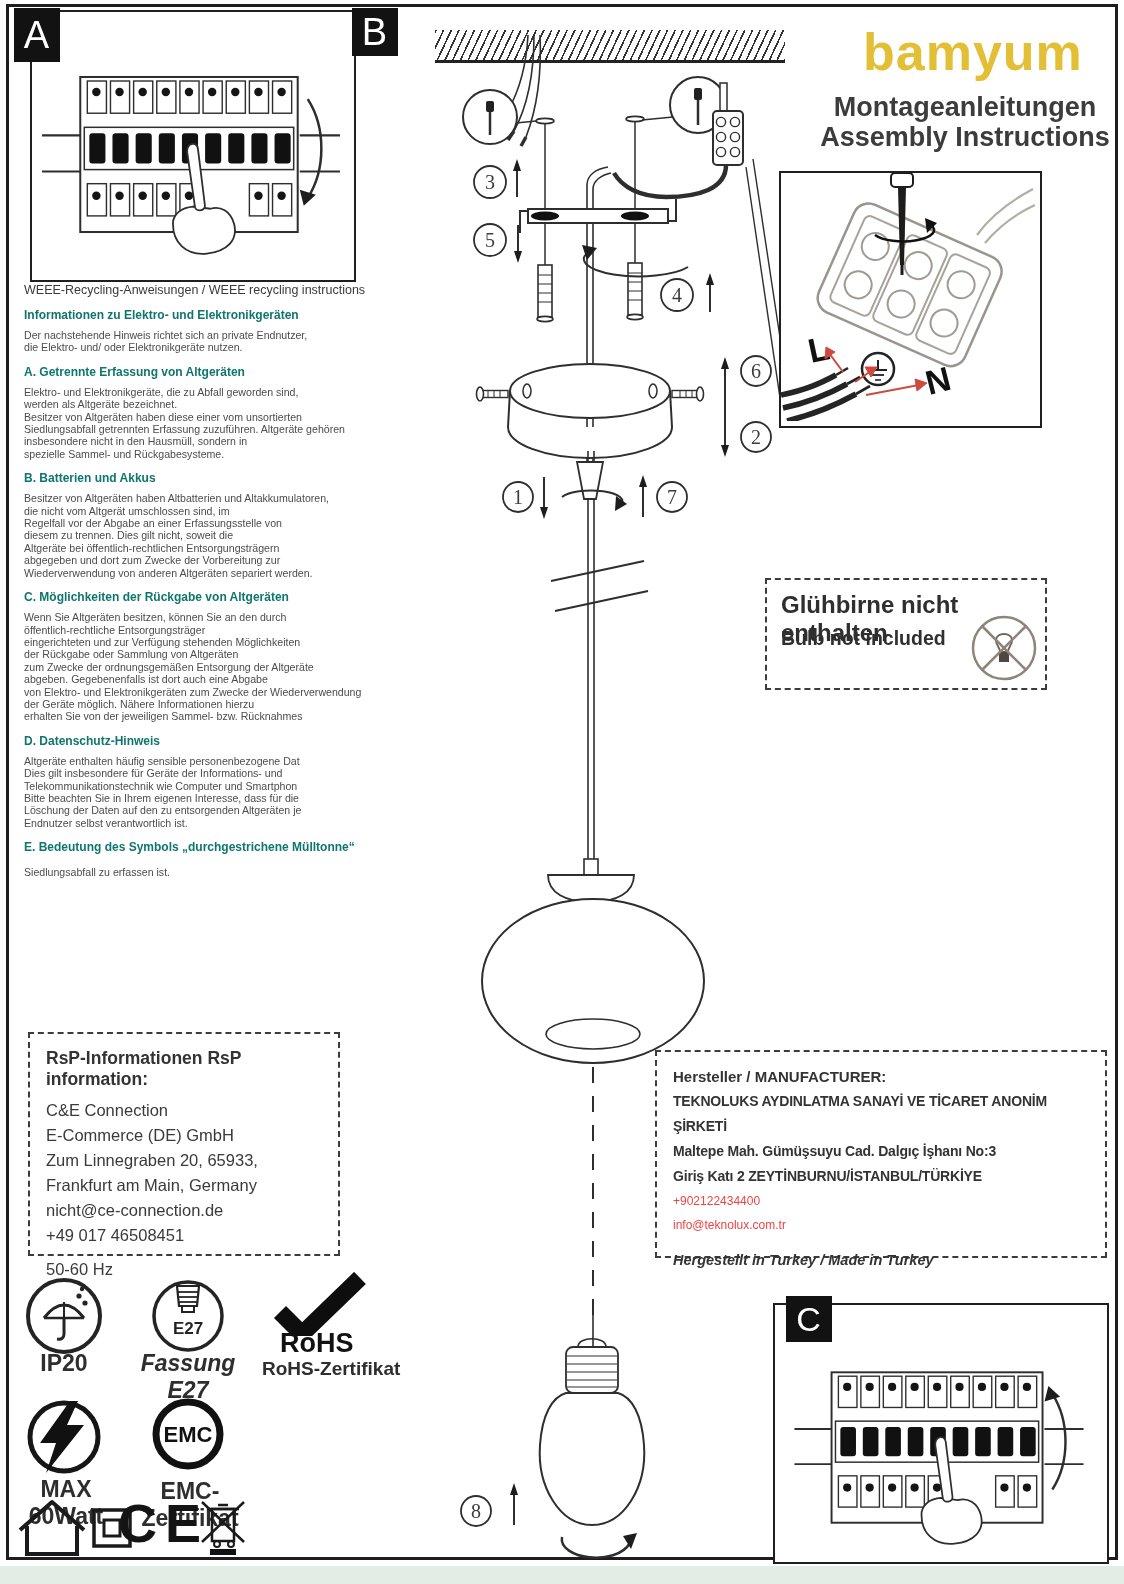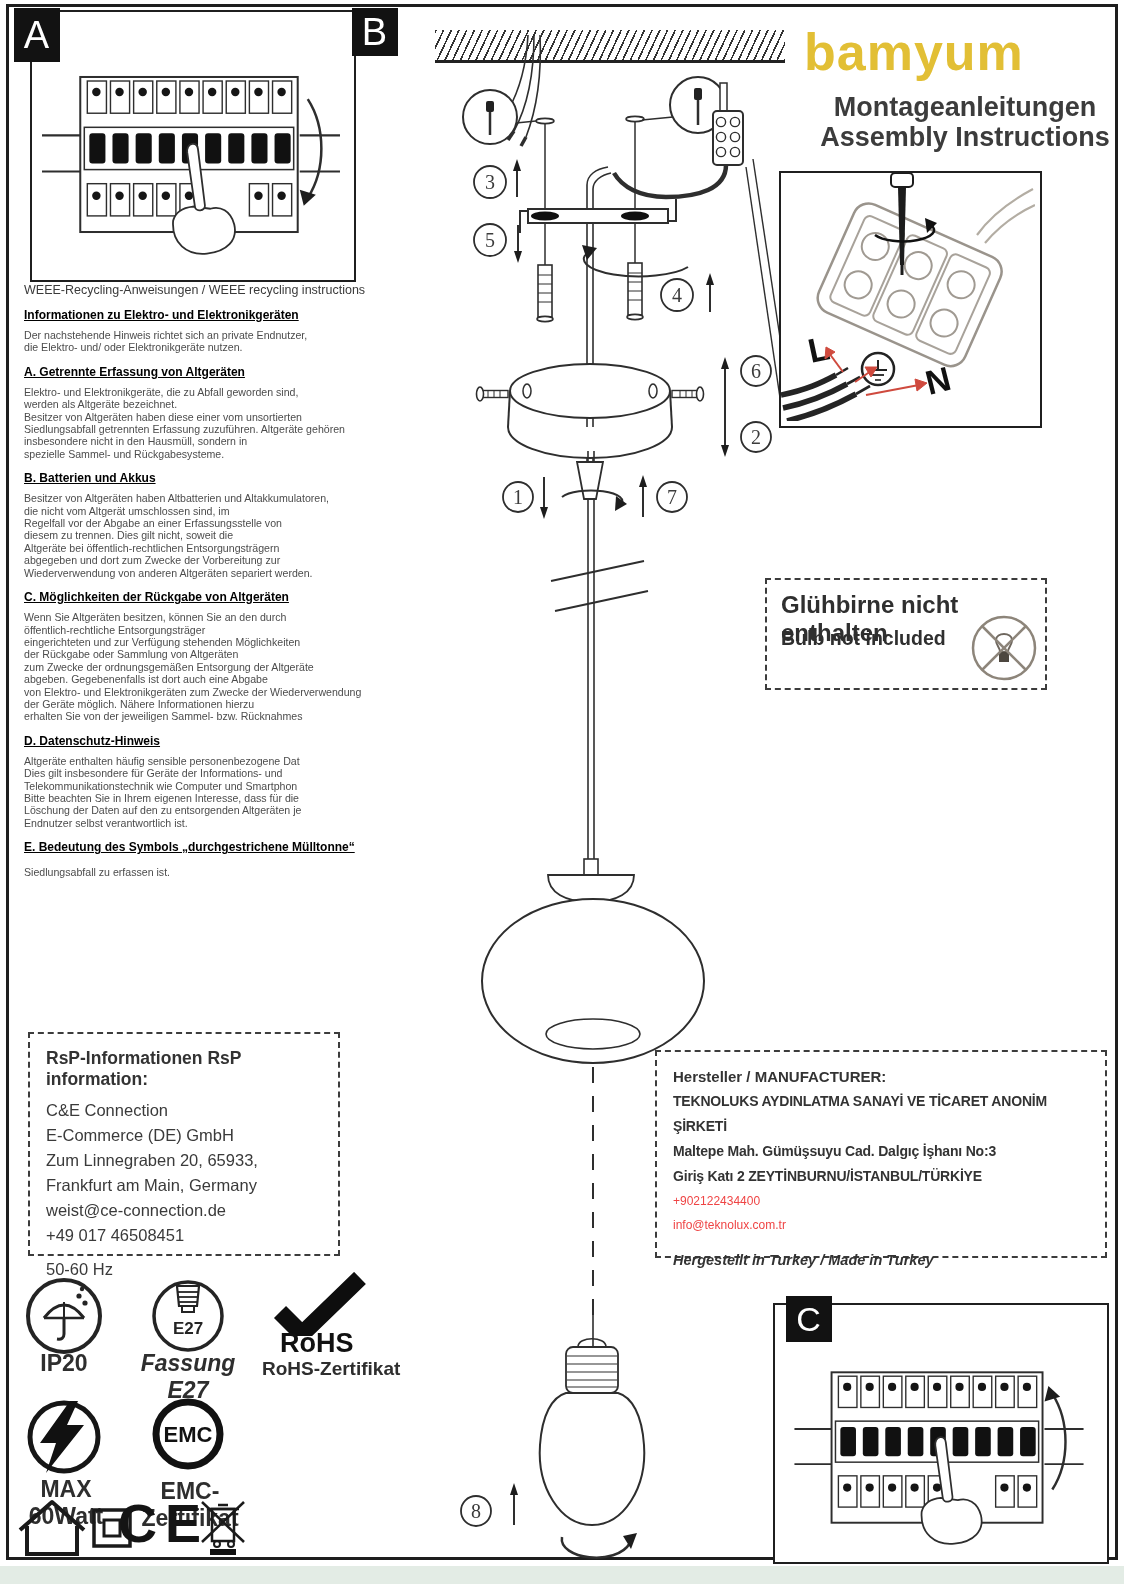--- a/index.html
+++ b/index.html
@@ -12,21 +12,21 @@
        font-size:38px;font-weight:300;letter-spacing:1px;}
   .box{border:2.5px solid #1f1f1f;background:#ffffff;}
   .dashed{border:2.5px dashed #3c3c3c;background:#ffffff;}
   .hatch{background:repeating-linear-gradient(115deg,#333 0 1.6px,transparent 1.6px 7px);
          border-bottom:3px solid #222;}
   .logo{font-size:52px;font-weight:700;color:#e2bf35;letter-spacing:1px;}
   .doc-title{font-size:27px;font-weight:700;color:#3c3c3c;line-height:30px;text-align:center;}
   
   .weee{left:24px;top:283px;width:430px;color:#4c4c4c;}
   .weee .t{font-size:12.5px;font-weight:400;color:#3a3a3a;margin-bottom:10px;}
-  .weee h4{font-size:12px;font-weight:700;color:#000000;margin:11px 0 7px 0;text-decoration:underline;}
+  .weee h4{font-size:12px;font-weight:700;color:#0f766e;margin:11px 0 7px 0;}
   .weee p{font-size:10.6px;line-height:12.4px;margin:0;white-space:pre-line;}
   .weee .foot{font-size:10.6px;margin-top:12px;}
   
   .rsp{left:28px;top:1032px;width:312px;height:224px;padding:14px 16px;box-sizing:border-box;}
   .rsp .t{font-size:17.5px;font-weight:700;color:#333;margin-bottom:8px;}
   .rsp .l{font-size:16.5px;font-weight:500;color:#3a3a3a;line-height:25px;}
   .rsp .hz{margin-top:9px;}
   .man{left:655px;top:1050px;width:452px;height:208px;padding:12px 16px;box-sizing:border-box;}
   .man .t{font-size:15px;font-weight:700;color:#333;line-height:25px;}
   .man .b{font-size:14px;font-weight:700;color:#333;line-height:25px;letter-spacing:-0.2px;}
@@ -133,21 +133,21 @@
   </div>
   <div class="abs tab" style="left:14px;top:8px;width:46px;height:54px;">
     <span>A</span>
   </div>
 
   <div class="abs tab" style="left:352px;top:8px;width:46px;height:48px;">
     <span>B</span>
   </div>
   <div class="abs hatch" style="left:435px;top:30px;width:350px;height:30px;"></div>
 
-  <div class="abs logo" style="left:804px;top:22px;">bamyum</div>
+  <div class="abs logo" style="left:863px;top:22px;">bamyum</div>
   <div class="abs doc-title" style="left:820px;top:92px;width:290px;">
     <div>Montageanleitungen</div>
     <div>Assembly Instructions</div>
   </div>
 
   <div class="abs weee">
     <div class="t">WEEE-Recycling-Anweisungen / WEEE recycling instructions</div>
     <h4>Informationen zu Elektro- und Elektronikgeräten</h4>
     <p>Der nachstehende Hinweis richtet sich an private Endnutzer,
  die Elektro- und/ oder Elektronikgeräte nutzen.</p>
@@ -470,21 +470,21 @@
       <line x1="56" y1="12" x2="12" y2="56" stroke="#8d857a" stroke-width="2.5"></line>
     </svg>
   </div>
 
   <div class="abs dashed rsp">
     <div class="t">RsP-Informationen RsP information:</div>
     <div class="l">C&amp;E Connection</div>
     <div class="l">E-Commerce (DE) GmbH</div>
     <div class="l">Zum Linnegraben 20, 65933,</div>
     <div class="l">Frankfurt am Main, Germany</div>
-    <div class="l">weist@ce-connection.de</div>
+    <div class="l">nicht@ce-connection.de</div>
     <div class="l">+49 017 46508451</div>
     <div class="l hz">50-60 Hz</div>
   </div>
 
   <div class="abs dashed man">
     <div class="t">Hersteller / MANUFACTURER:</div>
     <div class="b">TEKNOLUKS AYDINLATMA SANAYİ VE TİCARET ANONİM ŞİRKETİ</div>
     <div class="b">Maltepe Mah. Gümüşsuyu Cad. Dalgıç İşhanı No:3</div>
     <div class="b">Giriş Katı 2 ZEYTİNBURNU/İSTANBUL/TÜRKİYE</div>
     <div class="l">+902122434400</div>

